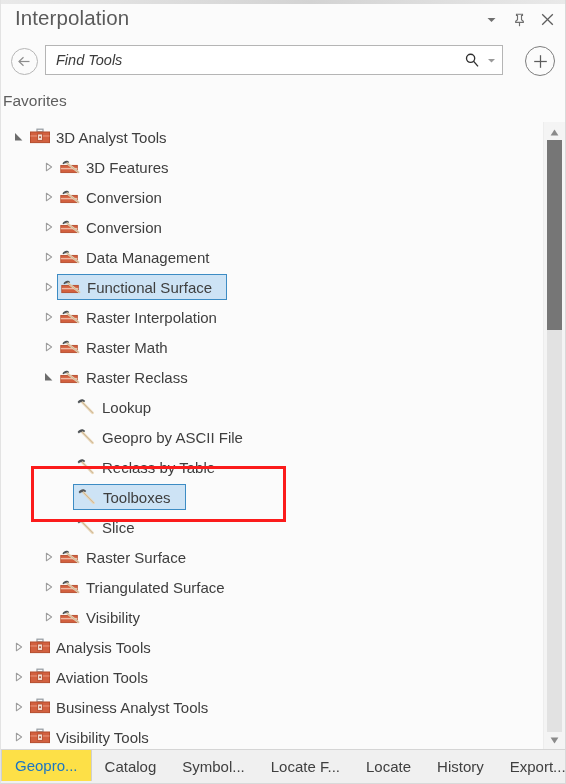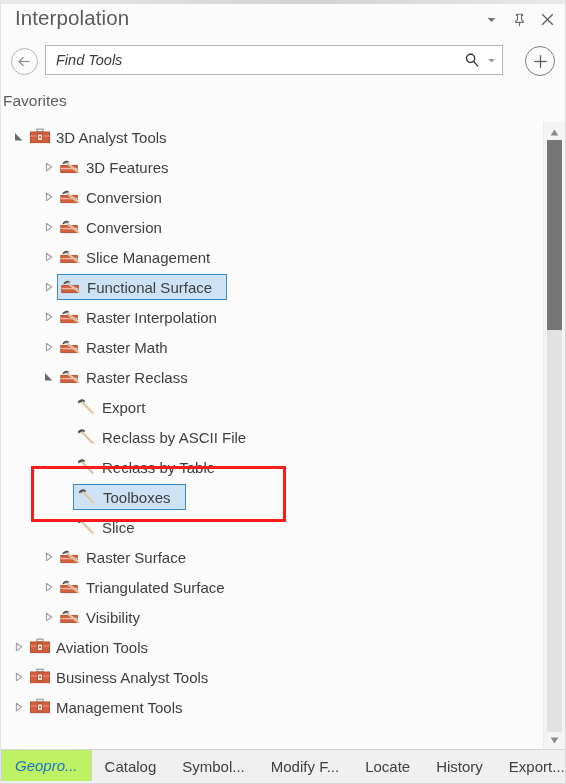--- a/index.html
+++ b/index.html
@@ -281,27 +281,26 @@
   .dock-tab {
     display: flex;
     align-items: center;
     padding: 0 13px;
     font-size: 15px;
     color: #404040;
     white-space: nowrap;
     box-sizing: border-box;
   }
   .dock-tab.active {
-    background: #bef264;
+    background: #fde047;
     color: #1a75c4;
     border: 1px solid #cfcfcf;
     border-top: none;
     border-bottom: none;
     margin-bottom: 2px;
-    font-style: italic;
   }
 </style>
 </head>
 <body>
 
 <div id="app">
 
   <div class="top-strip">
       <div class="tint"></div>
     </div>
@@ -452,21 +451,21 @@
           <div class="chip">
             <span class="row-icon">
               <svg width="22" height="18" viewBox="0 0 22 18">
                 <rect x="1.8" y="7.4" width="16.5" height="7.2" fill="#d2603f" stroke="#b44c2c" stroke-width="0.9"></rect>
                 <rect x="1.8" y="9.9" width="16.5" height="1.4" fill="#efb9a5"></rect>
                 <path d="M3.4 5.4 C5.4 2.2, 8.4 2.0, 10.2 4.1 L8.4 6.0 C7.2 4.9, 5.6 5.0, 4.6 6.3 Z" fill="#4f5356"></path>
                 <line x1="8.2" y1="5.4" x2="19.4" y2="14.2" stroke="#e6d2b5" stroke-width="2.2" stroke-linecap="round"></line>
                 <line x1="8.2" y1="5.4" x2="19.4" y2="14.2" stroke="#bda887" stroke-width="0.7" stroke-linecap="round"></line>
               </svg>
             </span>
-            <span class="row-label">Slice Management</span>
+            <span class="row-label">Data Management</span>
           </div>
         </div>
         <div class="row lvl1">
           <div class="twisty">
             <svg width="10" height="10" viewBox="0 0 10 10">
               <path d="M2.4 1.2 L7.6 5 L2.4 8.8 Z" fill="none" stroke="#9c9c9c" stroke-width="1.05" stroke-linejoin="round"></path>
             </svg>
           </div>
           <div class="chip selected">
             <span class="row-icon">
@@ -541,34 +540,34 @@
         <div class="row lvl2">
           <div class="twisty"></div>
           <div class="chip">
             <span class="row-icon">
               <svg width="22" height="18" viewBox="0 0 22 18">
                 <path d="M2.6 4.0 C4.8 0.7, 8.2 0.6, 10.2 2.9 L8.0 5.2 C6.7 3.9, 5.0 4.0, 3.9 5.4 Z" fill="#4f5356"></path>
                 <line x1="7.6" y1="4.6" x2="17.6" y2="14.8" stroke="#e8d5b6" stroke-width="2.6" stroke-linecap="round"></line>
                 <line x1="7.6" y1="4.6" x2="17.6" y2="14.8" stroke="#c1ab88" stroke-width="0.75" stroke-linecap="round"></line>
               </svg>
             </span>
-            <span class="row-label">Export</span>
+            <span class="row-label">Lookup</span>
           </div>
         </div>
         <div class="row lvl2">
           <div class="twisty"></div>
           <div class="chip">
             <span class="row-icon">
               <svg width="22" height="18" viewBox="0 0 22 18">
                 <path d="M2.6 4.0 C4.8 0.7, 8.2 0.6, 10.2 2.9 L8.0 5.2 C6.7 3.9, 5.0 4.0, 3.9 5.4 Z" fill="#4f5356"></path>
                 <line x1="7.6" y1="4.6" x2="17.6" y2="14.8" stroke="#e8d5b6" stroke-width="2.6" stroke-linecap="round"></line>
                 <line x1="7.6" y1="4.6" x2="17.6" y2="14.8" stroke="#c1ab88" stroke-width="0.75" stroke-linecap="round"></line>
               </svg>
             </span>
-            <span class="row-label">Reclass by ASCII File</span>
+            <span class="row-label">Geopro by ASCII File</span>
           </div>
         </div>
         <div class="row lvl2">
           <div class="twisty"></div>
           <div class="chip">
             <span class="row-icon">
               <svg width="22" height="18" viewBox="0 0 22 18">
                 <path d="M2.6 4.0 C4.8 0.7, 8.2 0.6, 10.2 2.9 L8.0 5.2 C6.7 3.9, 5.0 4.0, 3.9 5.4 Z" fill="#4f5356"></path>
                 <line x1="7.6" y1="4.6" x2="17.6" y2="14.8" stroke="#e8d5b6" stroke-width="2.6" stroke-linecap="round"></line>
                 <line x1="7.6" y1="4.6" x2="17.6" y2="14.8" stroke="#c1ab88" stroke-width="0.75" stroke-linecap="round"></line>
@@ -669,59 +668,78 @@
           <div class="chip">
             <span class="row-icon">
               <svg width="22" height="18" viewBox="0 0 22 18">
                 <rect x="8" y="1.2" width="6" height="2.6" fill="none" stroke="#9aa0a6" stroke-width="1.3"></rect>
                 <rect x="1.5" y="4" width="19" height="10.6" fill="#d2603f" stroke="#b44c2c" stroke-width="1"></rect>
                 <rect x="1.5" y="7.2" width="19" height="1.5" fill="#e2866a"></rect>
                 <rect x="8.6" y="6" width="4.8" height="6.4" fill="#f3e2d8" stroke="#b44c2c" stroke-width="0.9"></rect>
                 <rect x="10.2" y="8.3" width="1.7" height="1.8" fill="#b44c2c"></rect>
               </svg>
             </span>
-            <span class="row-label">Aviation Tools</span>
+            <span class="row-label">Analysis Tools</span>
           </div>
         </div>
         <div class="row lvl0">
           <div class="twisty">
             <svg width="10" height="10" viewBox="0 0 10 10">
               <path d="M2.4 1.2 L7.6 5 L2.4 8.8 Z" fill="none" stroke="#9c9c9c" stroke-width="1.05" stroke-linejoin="round"></path>
             </svg>
           </div>
           <div class="chip">
             <span class="row-icon">
               <svg width="22" height="18" viewBox="0 0 22 18">
                 <rect x="8" y="1.2" width="6" height="2.6" fill="none" stroke="#9aa0a6" stroke-width="1.3"></rect>
                 <rect x="1.5" y="4" width="19" height="10.6" fill="#d2603f" stroke="#b44c2c" stroke-width="1"></rect>
                 <rect x="1.5" y="7.2" width="19" height="1.5" fill="#e2866a"></rect>
                 <rect x="8.6" y="6" width="4.8" height="6.4" fill="#f3e2d8" stroke="#b44c2c" stroke-width="0.9"></rect>
                 <rect x="10.2" y="8.3" width="1.7" height="1.8" fill="#b44c2c"></rect>
               </svg>
             </span>
-            <span class="row-label">Business Analyst Tools</span>
+            <span class="row-label">Aviation Tools</span>
           </div>
         </div>
         <div class="row lvl0">
           <div class="twisty">
             <svg width="10" height="10" viewBox="0 0 10 10">
               <path d="M2.4 1.2 L7.6 5 L2.4 8.8 Z" fill="none" stroke="#9c9c9c" stroke-width="1.05" stroke-linejoin="round"></path>
             </svg>
           </div>
           <div class="chip">
             <span class="row-icon">
               <svg width="22" height="18" viewBox="0 0 22 18">
                 <rect x="8" y="1.2" width="6" height="2.6" fill="none" stroke="#9aa0a6" stroke-width="1.3"></rect>
                 <rect x="1.5" y="4" width="19" height="10.6" fill="#d2603f" stroke="#b44c2c" stroke-width="1"></rect>
                 <rect x="1.5" y="7.2" width="19" height="1.5" fill="#e2866a"></rect>
                 <rect x="8.6" y="6" width="4.8" height="6.4" fill="#f3e2d8" stroke="#b44c2c" stroke-width="0.9"></rect>
                 <rect x="10.2" y="8.3" width="1.7" height="1.8" fill="#b44c2c"></rect>
               </svg>
             </span>
-            <span class="row-label">Management Tools</span>
+            <span class="row-label">Business Analyst Tools</span>
+          </div>
+        </div>
+        <div class="row lvl0">
+          <div class="twisty">
+            <svg width="10" height="10" viewBox="0 0 10 10">
+              <path d="M2.4 1.2 L7.6 5 L2.4 8.8 Z" fill="none" stroke="#9c9c9c" stroke-width="1.05" stroke-linejoin="round"></path>
+            </svg>
+          </div>
+          <div class="chip">
+            <span class="row-icon">
+              <svg width="22" height="18" viewBox="0 0 22 18">
+                <rect x="8" y="1.2" width="6" height="2.6" fill="none" stroke="#9aa0a6" stroke-width="1.3"></rect>
+                <rect x="1.5" y="4" width="19" height="10.6" fill="#d2603f" stroke="#b44c2c" stroke-width="1"></rect>
+                <rect x="1.5" y="7.2" width="19" height="1.5" fill="#e2866a"></rect>
+                <rect x="8.6" y="6" width="4.8" height="6.4" fill="#f3e2d8" stroke="#b44c2c" stroke-width="0.9"></rect>
+                <rect x="10.2" y="8.3" width="1.7" height="1.8" fill="#b44c2c"></rect>
+              </svg>
+            </span>
+            <span class="row-label">Visibility Tools</span>
           </div>
         </div>
       </div>
 
     <div class="annot-box"></div>
 
     <div class="scrollbar">
       <div class="sb-arrow up">
         <svg width="9" height="7" viewBox="0 0 9 7">
             <path d="M4.5 0.6 L8.4 6.4 L0.6 6.4 Z" fill="#8a8a8a"></path>
@@ -742,21 +760,21 @@
       <div class="dock-tab active">
         <span>Geopro...</span>
       </div>
       <div class="dock-tab">
         <span>Catalog</span>
       </div>
       <div class="dock-tab">
         <span>Symbol...</span>
       </div>
       <div class="dock-tab">
-        <span>Modify F...</span>
+        <span>Locate F...</span>
       </div>
       <div class="dock-tab">
         <span>Locate</span>
       </div>
       <div class="dock-tab">
         <span>History</span>
       </div>
       <div class="dock-tab">
         <span>Export...</span>
       </div>

